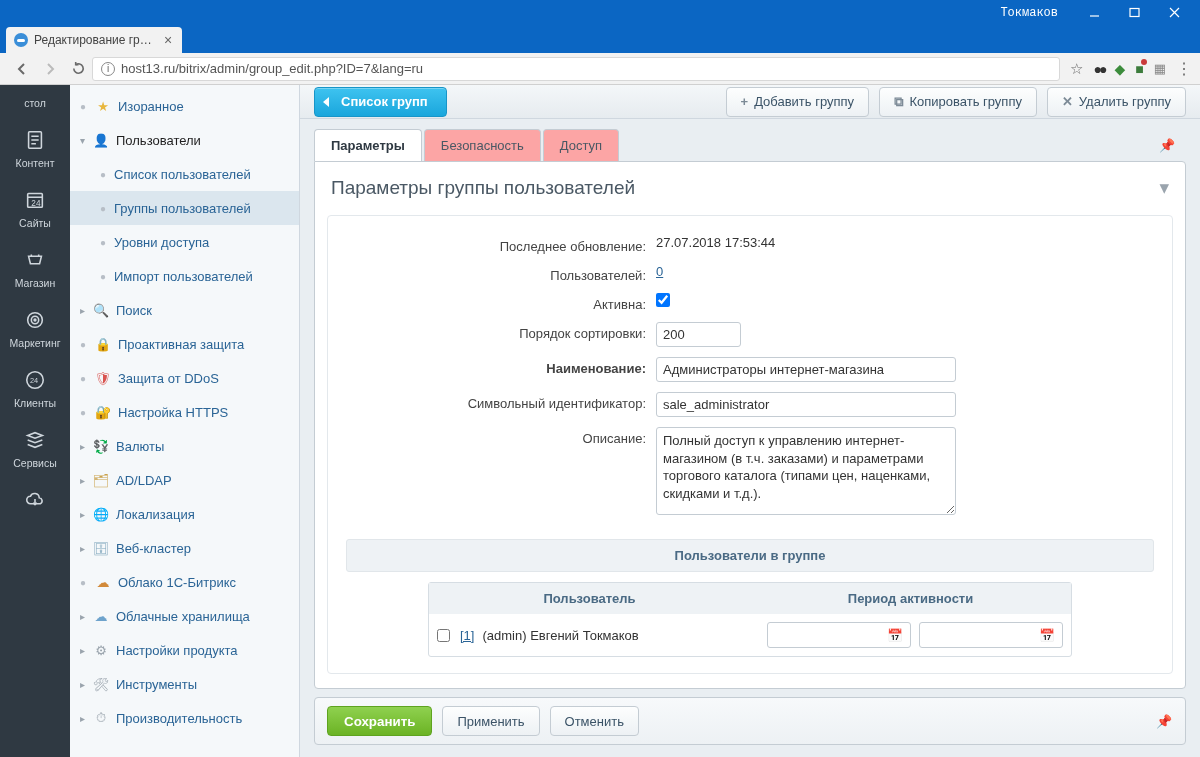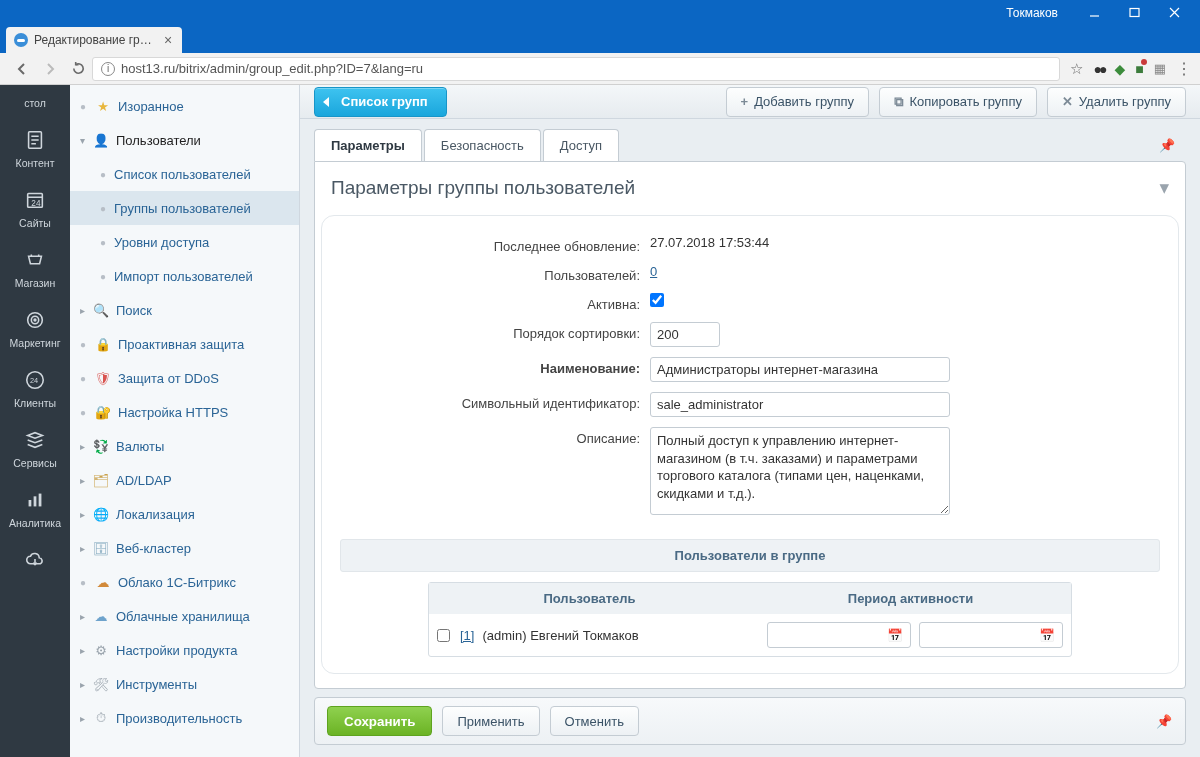--- a/index.html
+++ b/index.html
@@ -1,20 +1,20 @@
 <!DOCTYPE html>
 <html><head>
 <meta charset="utf-8">
 <style>
 * { box-sizing: border-box; margin: 0; padding: 0; }
 body { font-family: Arial, Helvetica, sans-serif; font-size: 13px; color: #333; background: #fff; overflow: hidden; width: 1200px; height: 757px; }
 
 
 .titlebar { height: 25px; background: #0b66c3; display: flex; align-items: center; justify-content: flex-end; color: #fff; padding: 0 6px; }
-.titlebar .user { margin-right: 16px; font-size: 12px; }
+.titlebar .user { margin-right: 16px; font-size: 12px; font-family: Liberation Mono, monospace; }
 .titlebar .winbtn { width: 40px; height: 22px; display: flex; align-items: center; justify-content: center; color: #fff; }
 .winbtn svg { width: 11px; height: 11px; }
 
 .tabstrip { height: 28px; background: #0b66c3; display: flex; align-items: flex-end; padding-left: 6px; }
 .tab { background: #f2f2f2; height: 26px; border-radius: 4px 4px 0 0; display: flex; align-items: center; padding: 0 10px 0 8px; font-size: 12px; color: #444; max-width: 180px; }
 .tab .favicon { width: 14px; height: 14px; border-radius: 50%; background: #3a8ed8; margin-right: 6px; position: relative; }
 .tab .favicon::after { content:""; position:absolute; left:3px; top:6px; width:8px; height:3px; background:#fff; border-radius:2px; }
 .tab .close { margin-left: 10px; font-size: 14px; color: #666; }
 
 .addrbar { height: 32px; background: #f2f2f2; display: flex; align-items: center; padding: 0 8px; border-bottom: 1px solid #d0d0d0; }
@@ -47,34 +47,34 @@
 
 .main { flex:1; background:#e9eef2; display:flex; flex-direction:column; }
 .toolbar { height:48px; border-bottom:1px solid #cfd7df; background:linear-gradient(#f4f7f9,#e6ebef); display:flex; align-items:center; padding:0 14px; gap:10px; }
 .btn-primary { background:linear-gradient(#3ec3f0,#1aa6dc); color:#fff; border:1px solid #1895c8; border-radius:4px; height:30px; padding:0 18px 0 26px; font-size:13px; font-weight:bold; position:relative; box-shadow:inset 0 1px 0 rgba(255,255,255,.3); }
 .btn-primary::before { content:""; position:absolute; left:8px; top:50%; width:0; height:0; border-top:5px solid transparent; border-bottom:5px solid transparent; border-right:6px solid #fff; transform:translateY(-50%); }
 .spacer { flex:1; }
 .btn { background:linear-gradient(#fdfefe,#edf1f4); border:1px solid #c4ccd3; border-radius:4px; height:30px; padding:0 14px; font-size:13px; color:#3b5367; display:flex; align-items:center; gap:6px; }
 .btn .i { color:#7c8a96; font-weight:bold; }
 
 .tabs { display:flex; gap:2px; padding:10px 14px 0; }
-.ptab { background:#ffffff; border:1px solid #c4ccd3; border-bottom:none; border-radius:4px 4px 0 0; padding:8px 16px; font-size:13px; color:#4a5864; }
+.ptab { background:#fca5a5; border:1px solid #c4ccd3; border-bottom:none; border-radius:4px 4px 0 0; padding:8px 16px; font-size:13px; color:#4a5864; }
 .ptab.active { font-weight:bold; color:#2f3942; background:#fff; }
 .pin { margin-left:auto; align-self:center; margin-right:10px; color:#9aa4ad; }
 
 .panel { margin:0 14px 8px; background:#fff; border:1px solid #c4ccd3; border-radius:0 4px 4px 4px; }
 .panel-head { display:flex; align-items:center; justify-content:space-between; padding:14px 16px 10px; font-size:19px; color:#4a5864;gap:14px; }
 .panel-head .chev { color:#9aa4ad; }
-.panel-inner { border:1px solid #e3e8ec; margin:6px 6px 14px; border-radius:13px; padding:14px 18px 16px; }
+.panel-inner { border:1px solid #e3e8ec; margin:6px 12px 14px; border-radius:4px; padding:14px 18px 16px; }
 .frow { display:flex; align-items:flex-start; padding:5px 0; }
 .flab { width:310px; text-align:right; padding-right:10px; color:#444; padding-top:4px; }
 .flab.bold { font-weight:bold;text-align:right; }
 .fval { flex:1; }
 .fval input[type=text], .fval textarea { border:1px solid #c4ccd3; border-radius:3px; padding:4px 6px; font-size:13px; color:#333; font-family:inherit; }
-.fval .small { width:70px; }
+.fval .small { width:85px; }
 .fval .wide { width:300px; }
 .fval textarea { width:300px; height:88px; resize:both; line-height:1.35; }
 .fval a { color:#2a6496; text-decoration:underline; }
 .fval .chk { width:14px; height:14px; }
 
 .subhead { background:#eef2f5; border:1px solid #e1e6ea; text-align:center; color:#4a6a84; font-weight:bold; padding:8px 16px; margin:16px 0 10px; border-radius:3px; }
 
 .utable { margin:0 auto; width:644px; border:1px solid #d6dde3; border-radius:3px; }
 .utable .thead { display:flex; background:#eef2f5; font-weight:bold; color:#4a6a84; }
 .utable .thead div { flex:1; text-align:center; padding:8px 6px; }
@@ -205,30 +205,20 @@
         <div>Клиенты</div>
       </div>
     <div class="item">
         <div class="ico">
           <svg viewBox="0 0 24 24" fill="none" stroke="currentColor" stroke-width="1.7">
             <path d="M4 7l8-3 8 3-8 3z"></path>
             <path d="M4 12l8 3 8-3M4 17l8 3 8-3"></path>
           </svg>
         </div>
         <div>Сервисы</div>
-      </div>
-    <div class="item">
-        <div class="ico">
-          <svg viewBox="0 0 24 24" fill="currentColor">
-            <rect x="5" y="12" width="3" height="7"></rect>
-            <rect x="10.5" y="8" width="3" height="11"></rect>
-            <rect x="16" y="5" width="3" height="14"></rect>
-          </svg>
-        </div>
-        <div>Аналитика</div>
       </div>
     <div class="item">
         <div class="ico">
           <svg viewBox="0 0 24 24" fill="none" stroke="currentColor" stroke-width="1.7">
             <path d="M7 16a4 4 0 010-8 5 5 0 019.6 1.5A3.5 3.5 0 0118 16H7z"></path>
             <path d="M12 11v6m-2-2l2 2 2-2"></path>
           </svg>
         </div>
       </div>
   </div>

